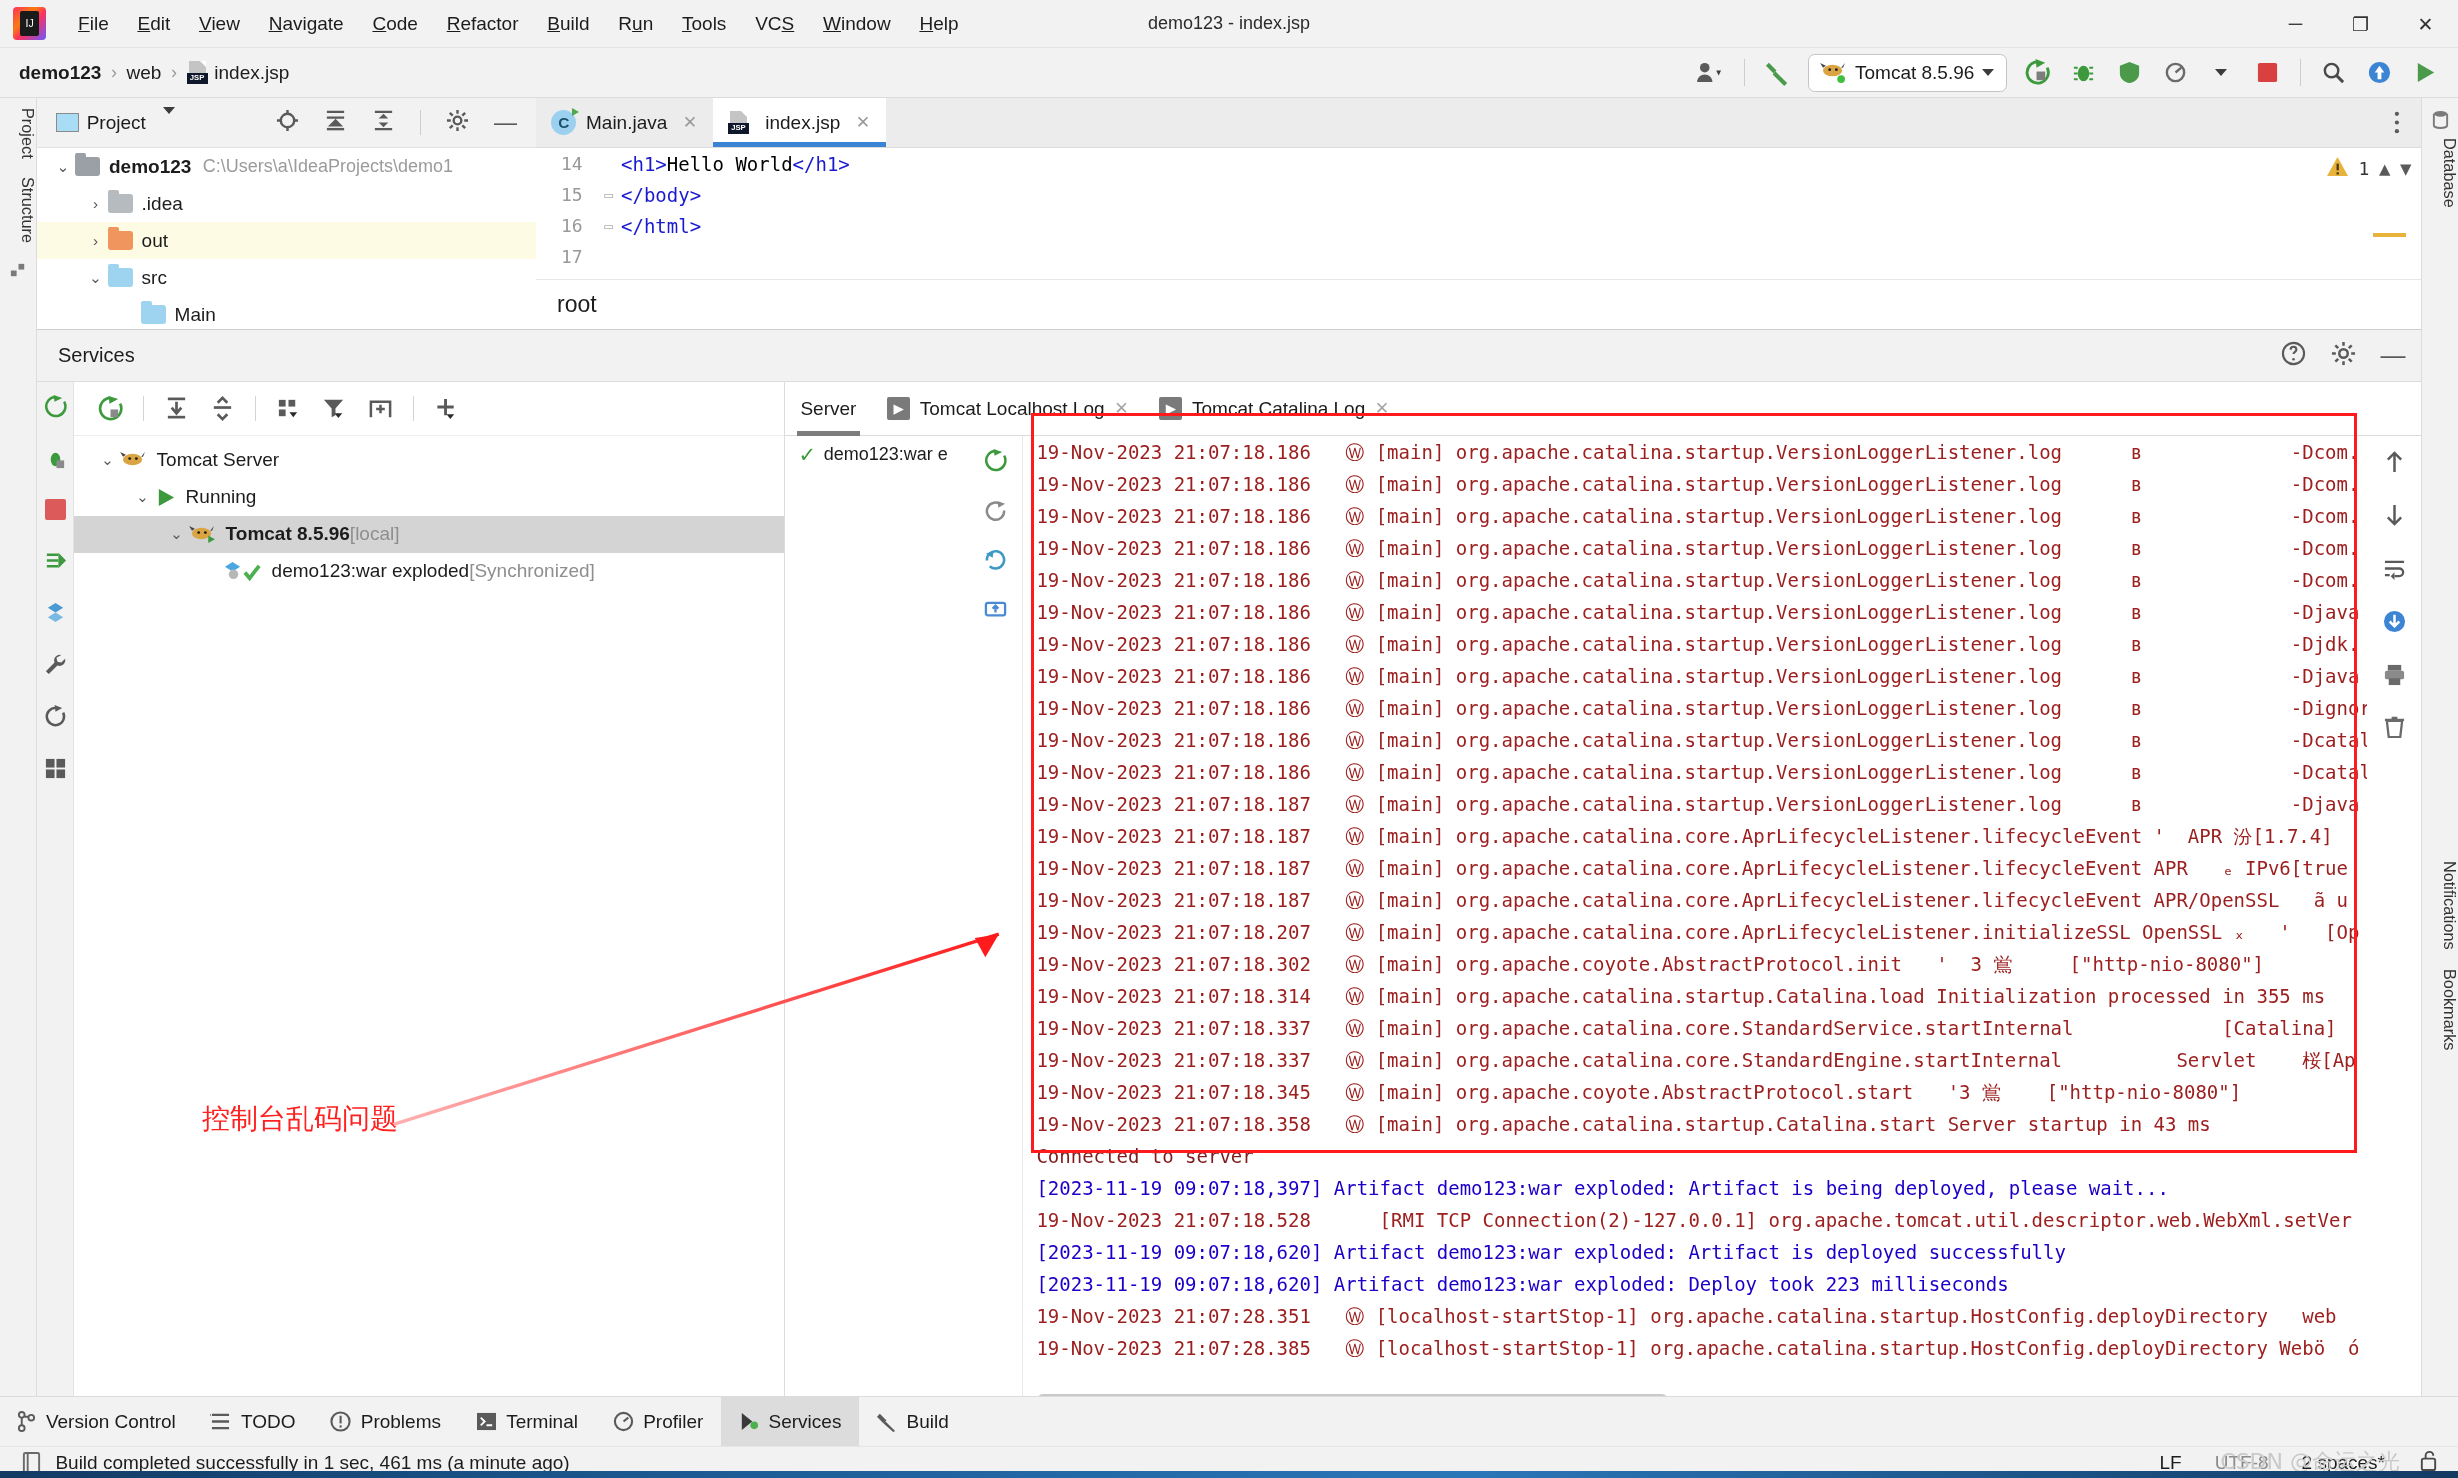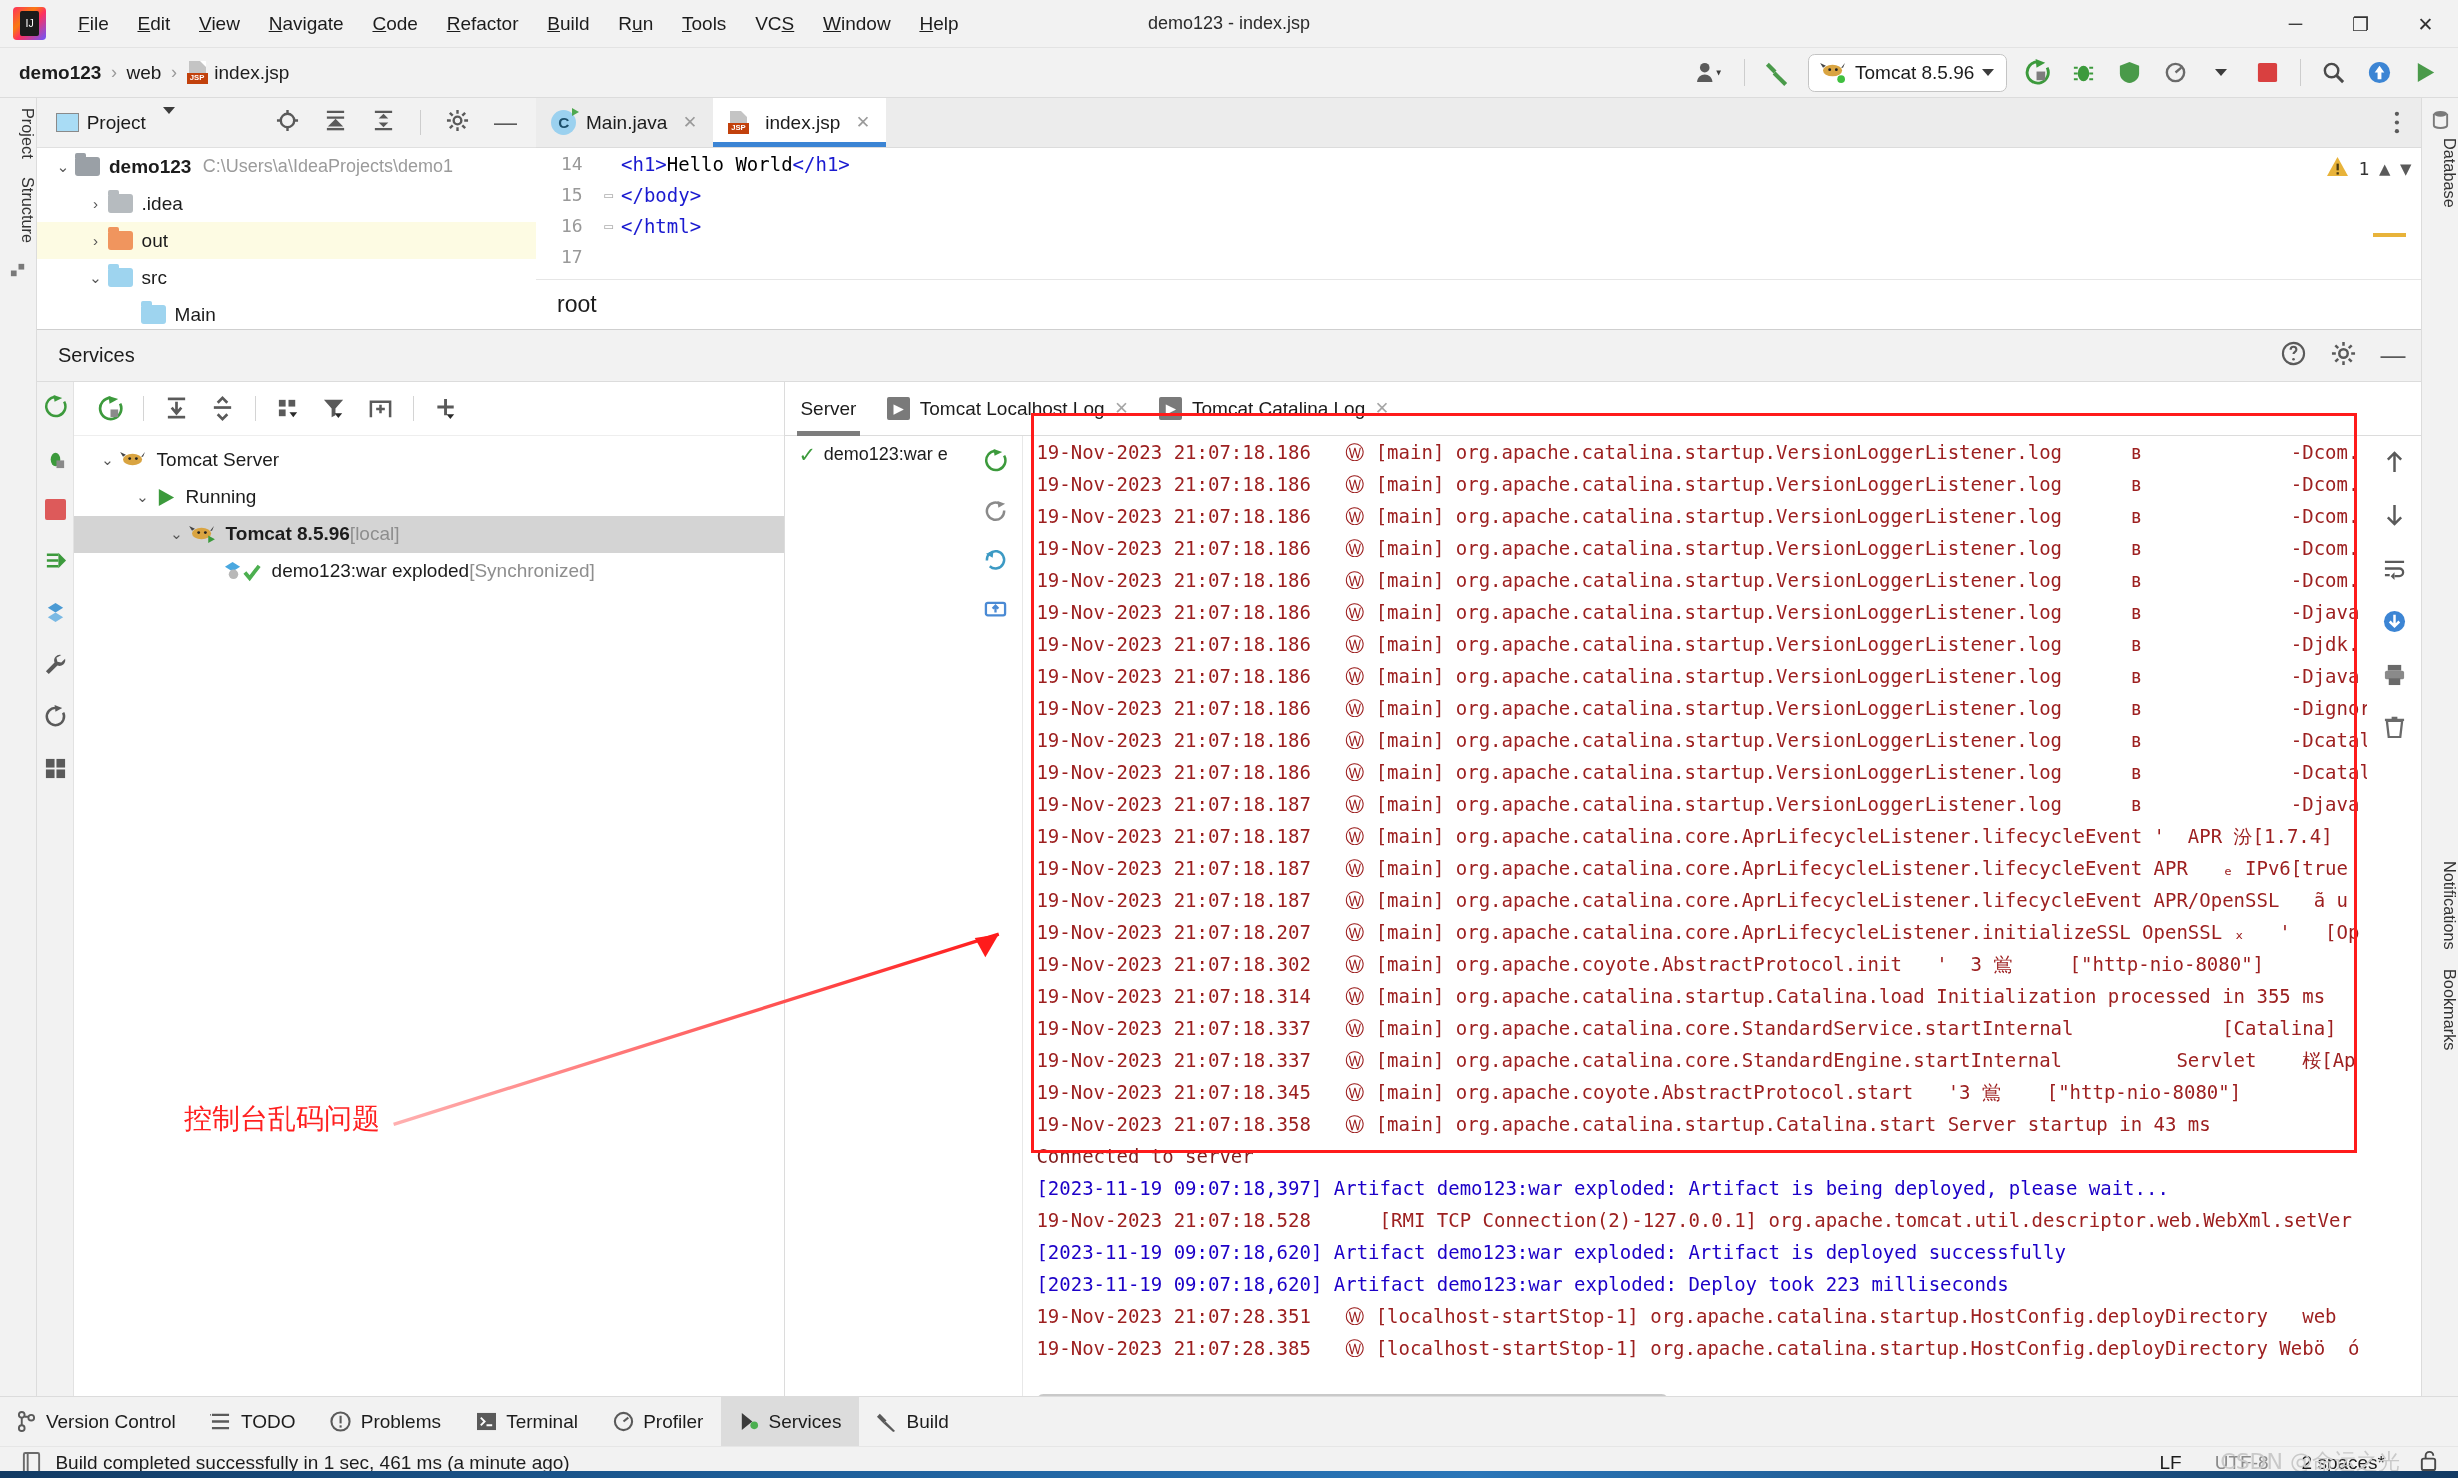--- a/index.html
+++ b/index.html
@@ -43,21 +43,21 @@
     background:#f2f2f2; display:flex; align-items:center; border-bottom:1px solid #dcdcdc;
   }
   .crumbs { display:flex; align-items:center; margin-left:19px; font-size:19px; color:#1c1c1c; }
   .crumb-sep { color:#9a9a9a; margin:0 9.6px; font-size:18px; }
   .crumb.bold { font-weight:bold; }
   .jsp-badge {
     display:inline-block; width:21px; height:23px; position:relative; margin-right:6.7px; vertical-align:-4.8px;
   }
   .jsp-badge .pg { position:absolute; left:1.9px; top:0; width:17.3px; height:15.4px; background:#c4c4c4; }
   .jsp-badge .pg:after { content:""; position:absolute; right:0; top:0; border-left:6.7px solid transparent; border-top:6.7px solid #fff; }
-  .jsp-badge .lbl { position:absolute; left:0; bottom:0; width:21px; height:10.6px; background:#c2410c; color:#fff;
+  .jsp-badge .lbl { position:absolute; left:0; bottom:0; width:21px; height:10.6px; background:#0f172a; color:#fff;
      font-size:7.7px; line-height:10.6px; text-align:center; font-weight:bold; font-family:"Liberation Sans",sans-serif;}
   .tb-right { position:absolute; right:9.6px; display:flex; align-items:center; gap:0px; }
   .tb-ico { width:46px; height:42px; display:flex; align-items:center; justify-content:center; color:#4a4a4a; }
   .tb-div { width:1px; height:27px; background:#cdcdcd; margin:0 9.6px; }
   .runcfg {
     display:flex; align-items:center; gap:7.7px; height:38px; padding:0 11.5px 0 11.5px;
     border:1px solid #c4c4c4; border-radius:6.7px; background:#fff; font-size:19px; color:#1c1c1c; margin:0 7.7px;
   }
   .cat { width:27px; height:21px; position:relative; flex:none; }
   .caret { width:0;height:0;border-left:6.7px solid transparent;border-right:6.7px solid transparent;border-top:7.7px solid #3c3c3c; }
@@ -729,21 +729,21 @@
                 <div class="thumb"></div>
               </div>
           </div>
         </div>
       </div>
     </div>
   </div>
 
   <div class="redbox" style="left:1031px; top:413px; width:1326px; height:740px;"></div>
 
-  <div class="redtext" style="left:184px; top:1100px;">控制台乱码问题</div>
+  <div class="redtext" style="left:202px; top:1100px;">控制台乱码问题</div>
 
   <svg class="arrow-svg" style="left:384px; top:913px; width:634px; height:221px;" viewBox="0 0 660 230" width="634" height="221">
     <defs>
       <linearGradient id="ag" x1="0" y1="1" x2="1" y2="0">
         <stop offset="0%" stop-color="#ffb0b0"></stop>
           <stop offset="100%" stop-color="#ff1b1b"></stop>
       </linearGradient>
     </defs>
     <path d="M10 220 L640 22" stroke="url(#ag)" stroke-width="3.5" fill="none"></path>
     <path d="M640 22 L615 26 L626 46 Z" fill="#ff1b1b"></path>

